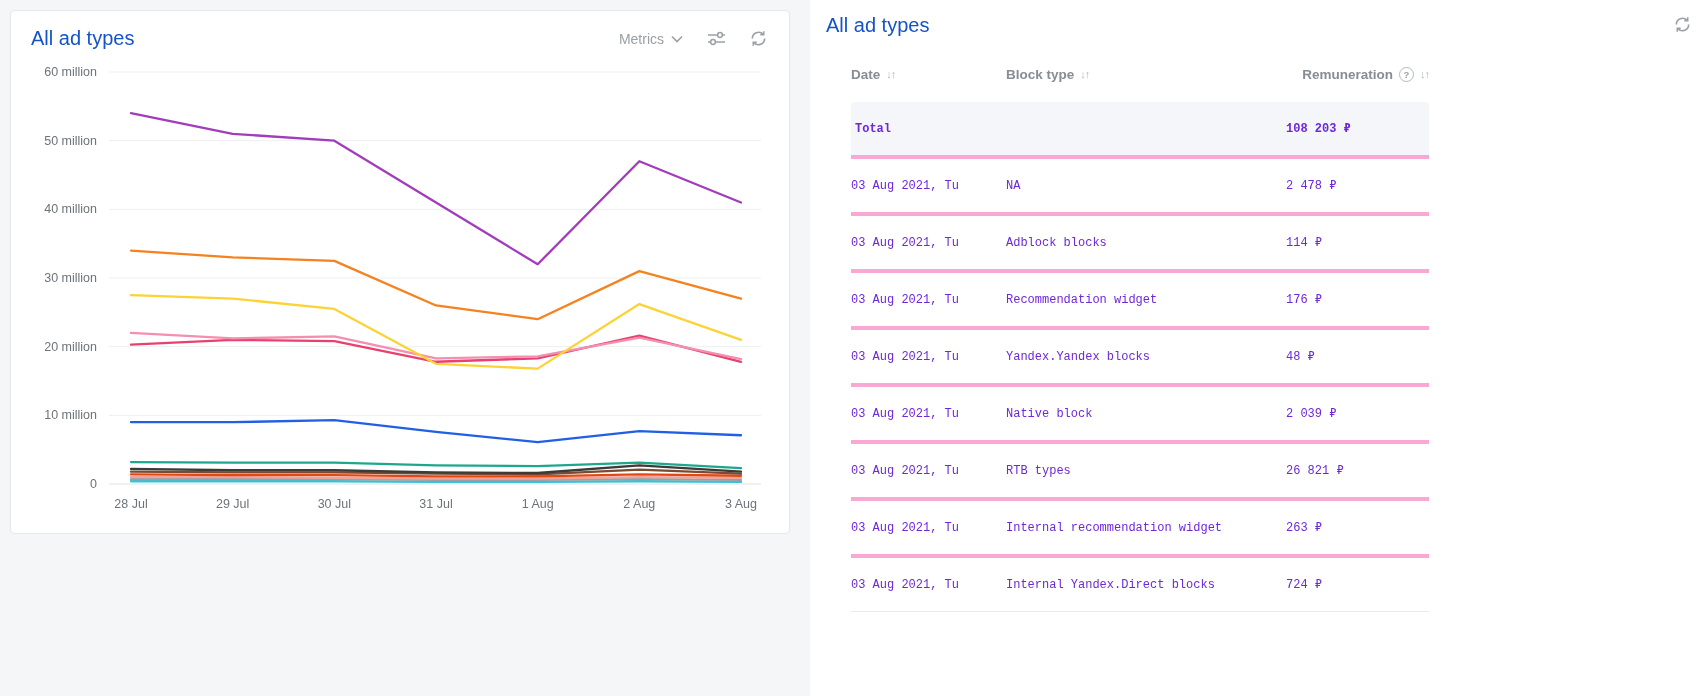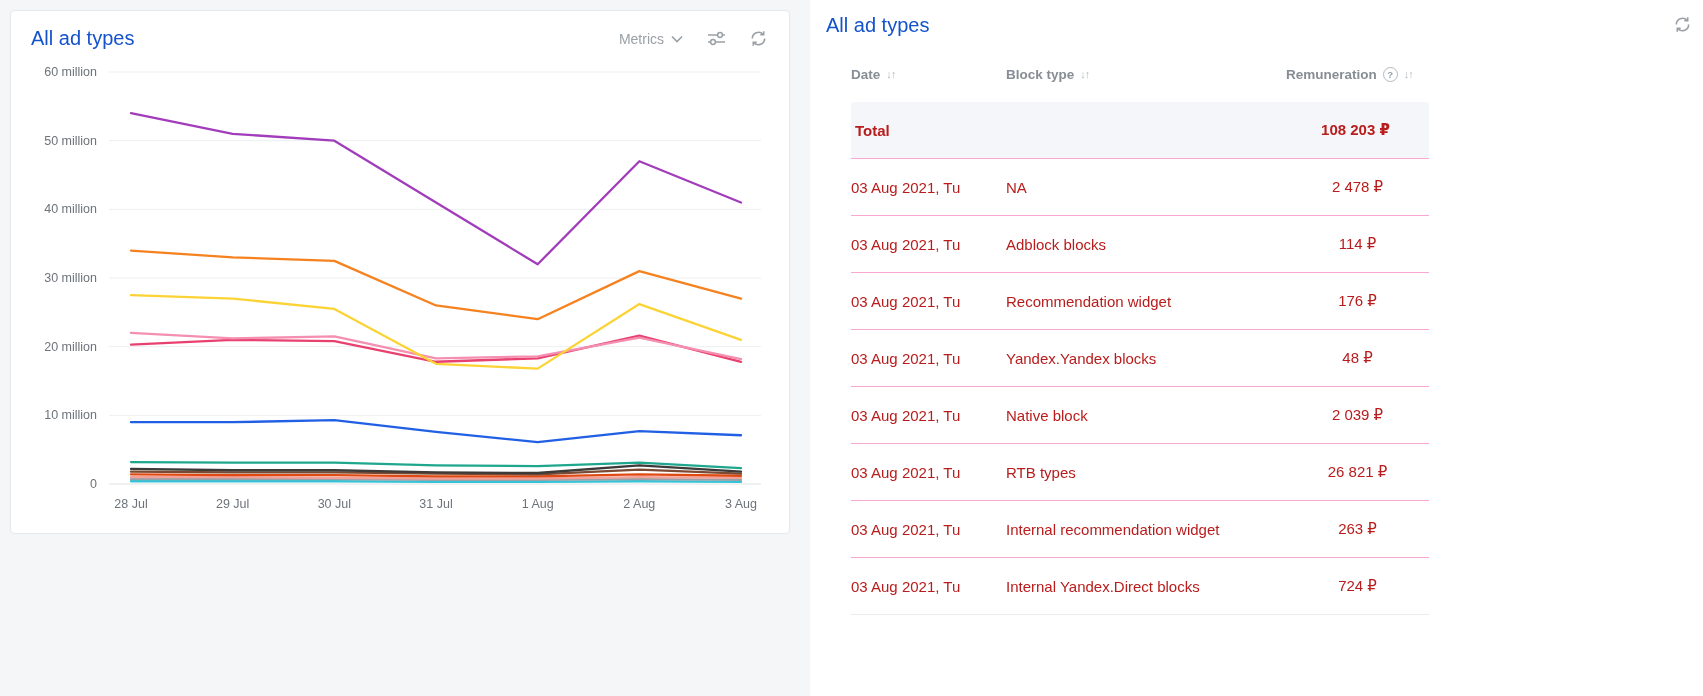--- a/index.html
+++ b/index.html
@@ -42,26 +42,26 @@
   .table-title { color: #1453cc; font-size: 20px; font-weight: 400; }
   .refresh-abs { position: absolute; top: 16px; right: 12px; }
 
   table { border-collapse: collapse; margin: 16px 0 0 25px; width: 578px; font-size: 14px; table-layout: fixed; }
   col.c-date  { width: 155px; }
   col.c-block { width: 280px; }
   col.c-rem   { width: 143px; }
 
   th { color: #868d95; font-weight: 700; font-size: 13.5px; text-align: left; padding: 14px 0 20px 0; cursor: pointer; }
   th .th-inner { display: inline-flex; align-items: center; gap: 6px; }
-  th.num { text-align: left; }
+  th.num { text-align: right; }
   th.num .th-inner { justify-content: flex-end; }
 
-  td { padding: 19px 0; font-size: 15px; color: #b91c1c; }
-  td.num { text-align: center; }
-  tbody tr.data-row td { border-top: 1px solid #f9a8d4; }
+  td { padding: 19px 0; font-size: 12px; color: #6d28d9; font-family: Liberation Mono, monospace; }
+  td.num { text-align: left; }
+  tbody tr.data-row td { border-top: 4px solid #f9a8d4; }
   tbody tr.data-row:last-child td { border-bottom: 1px solid #e9ebee; }
 
   tr.total-row td { background: #f4f6f9; font-weight: 700; }
   tr.total-row td:first-child { border-radius: 4px 0 0 4px; padding-left: 4px; }
   tr.total-row td:last-child  { border-radius: 0 4px 4px 0; padding-right: 4px; }
 
   .sort-icon { font-size: 11px; letter-spacing: -1px; color: #b4b9bf; line-height: 1; }
   .help-icon {
     width: 15px; height: 15px; border: 1.4px solid #b4b9bf; border-radius: 50%;
     display: inline-flex; align-items: center; justify-content: center;

